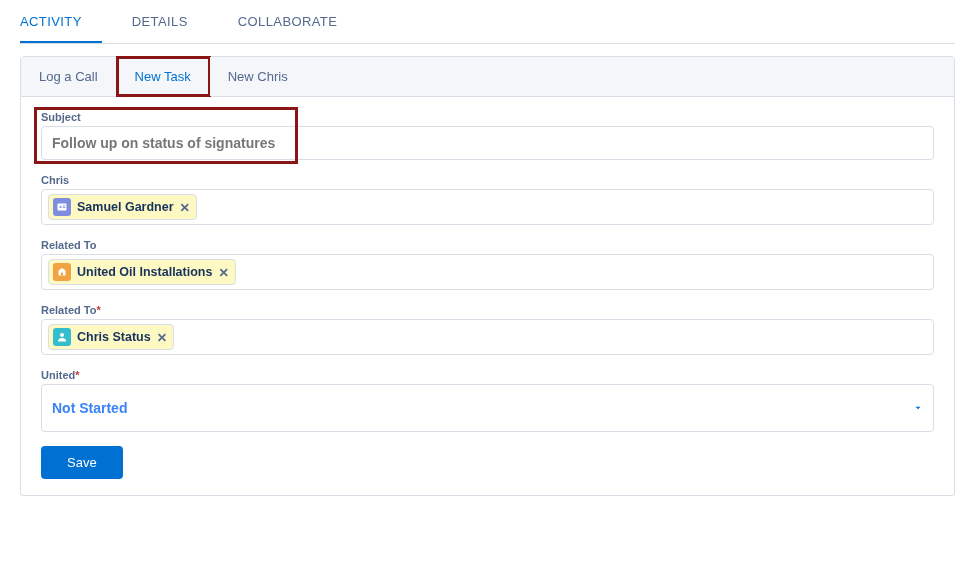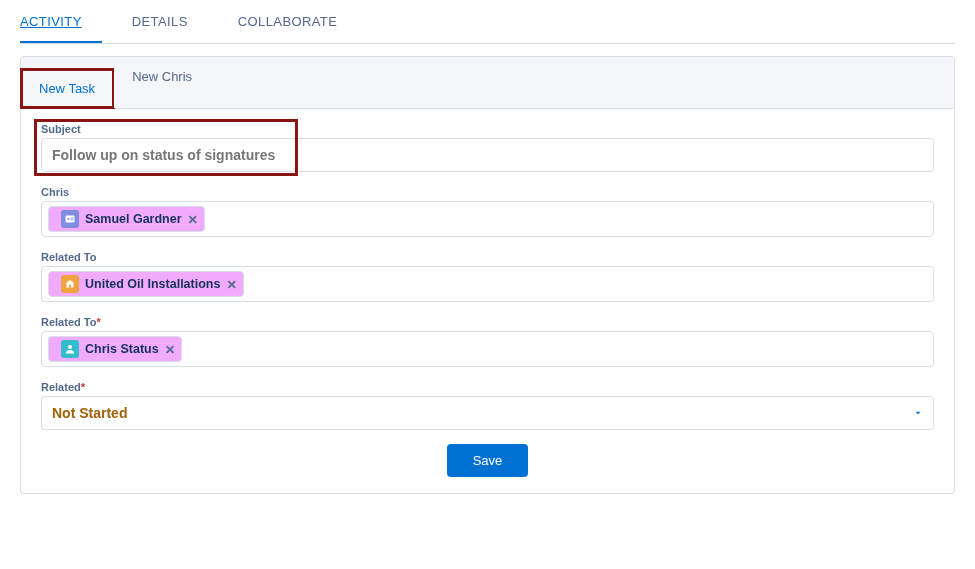--- a/index.html
+++ b/index.html
@@ -25,21 +25,20 @@
     margin-right: 30px;
     font-size: 13px;
     letter-spacing: 0.4px;
     color: #54698d;
     cursor: pointer;
     border-bottom: 2px solid transparent;
   }
   .main-tab.active {
     color: #0070d2;
     border-bottom-color: #0070d2;
-    text-decoration: underline;
   }
   .sub-tabs {
     display: flex;
     background: #f4f6f9;
     border: 1px solid #d8dde6;
     border-radius: 4px 4px 0 0;
     margin-top: 12px;
   }
   .sub-tab {
     padding: 12px 18px;
@@ -49,21 +48,20 @@
     background: #f4f6f9;
     border-right: 1px solid #d8dde6;
   }
   .sub-tab.active {
     color: #0070d2;
     background: #f4f6f9;
   }
   .highlight-box {
     outline: 3px solid #8a1515;
     outline-offset: -2px;
-    margin-top: 12px;
   }
   .form-panel {
     border: 1px solid #d8dde6;
     border-top: none;
     border-radius: 0 0 4px 4px;
     padding: 14px 20px 16px 20px;
   }
   .form-group {
     margin-bottom: 14px;
   }
@@ -104,22 +102,22 @@
     padding: 4px 6px;
     display: flex;
     align-items: center;
     min-height: 36px;
   }
   .pill {
     display: inline-flex;
     align-items: center;
     border: 1px solid #d8dde6;
     border-radius: 4px;
-    padding: 3px 6px 3px 12px;
-    background: #f0abfc;
+    padding: 3px 6px 3px 4px;
+    background: #fef9c3;
     font-size: 12.5px;
     color: #16325c;
   }
   .pill-icon {
     width: 18px; height: 18px;
     border-radius: 3px;
     display: inline-flex;
     align-items: center; justify-content: center;
     margin-right: 6px;
     color: #fff;
@@ -130,39 +128,39 @@
   .pill-icon.user    { background: #34becd; }
   .pill-close {
     margin-left: 6px;
     color: #54698d;
     cursor: pointer;
   }
   .select-wrapper {
     display: flex;
     align-items: center;
     justify-content: space-between;
-    padding: 8px 10px;
-    color: #a16207;
+    padding: 15px 10px;
+    color: #3b82f6;
   }
   .select-caret { color: #0070d2; }
   .highlight-field {
     position: relative;
   }
   .highlight-field::after {
     content: "";
     position: absolute;
     left: -7px; right: auto;
     top: -4px; bottom: -4px;
     width: 258px;
     border: 3px solid #8a1515;
     pointer-events: none;
   }
   .actions {
     display: flex;
-    justify-content: center;
+    justify-content: flex-start;
     margin-top: 10px;
   }
   .save-btn {
     background: #0070d2;
     color: #fff;
     border: none;
     border-radius: 4px;
     padding: 9px 26px;
     font-size: 13px;
     cursor: pointer;
@@ -173,20 +171,21 @@
 
 <div class="container">
 
   <div class="main-tabs">
     <div class="main-tab active">ACTIVITY</div>
     <div class="main-tab">DETAILS</div>
     <div class="main-tab">COLLABORATE</div>
   </div>
 
   <div class="sub-tabs">
+    <div class="sub-tab">Log a Call</div>
     <div class="sub-tab active highlight-box">New Task</div>
     <div class="sub-tab" style="border-right:none">New Chris</div>
   </div>
 
   <div class="form-panel">
 
     <div class="form-group highlight-field">
       <span class="field-label">Subject</span>
       <input class="text-input" value="Follow up on status of signatures" style="">
     </div>
@@ -239,21 +238,21 @@
               </svg>
           </span>
           <span>Chris Status</span>
           <span class="pill-close">✕</span>
         </span>
       </div>
     </div>
 
     <div class="form-group">
       <span class="field-label">
-        <span>Related</span><span class="required-star">*</span>
+        <span>United</span><span class="required-star">*</span>
       </span>
       <div class="select-wrapper">
         <span>Not Started</span>
         <span class="select-caret">
           <svg width="10" height="10" viewBox="0 0 24 24" fill="#0070d2">
               <path d="M6 9l6 6 6-6z"></path>
             </svg>
         </span>
       </div>
     </div>

